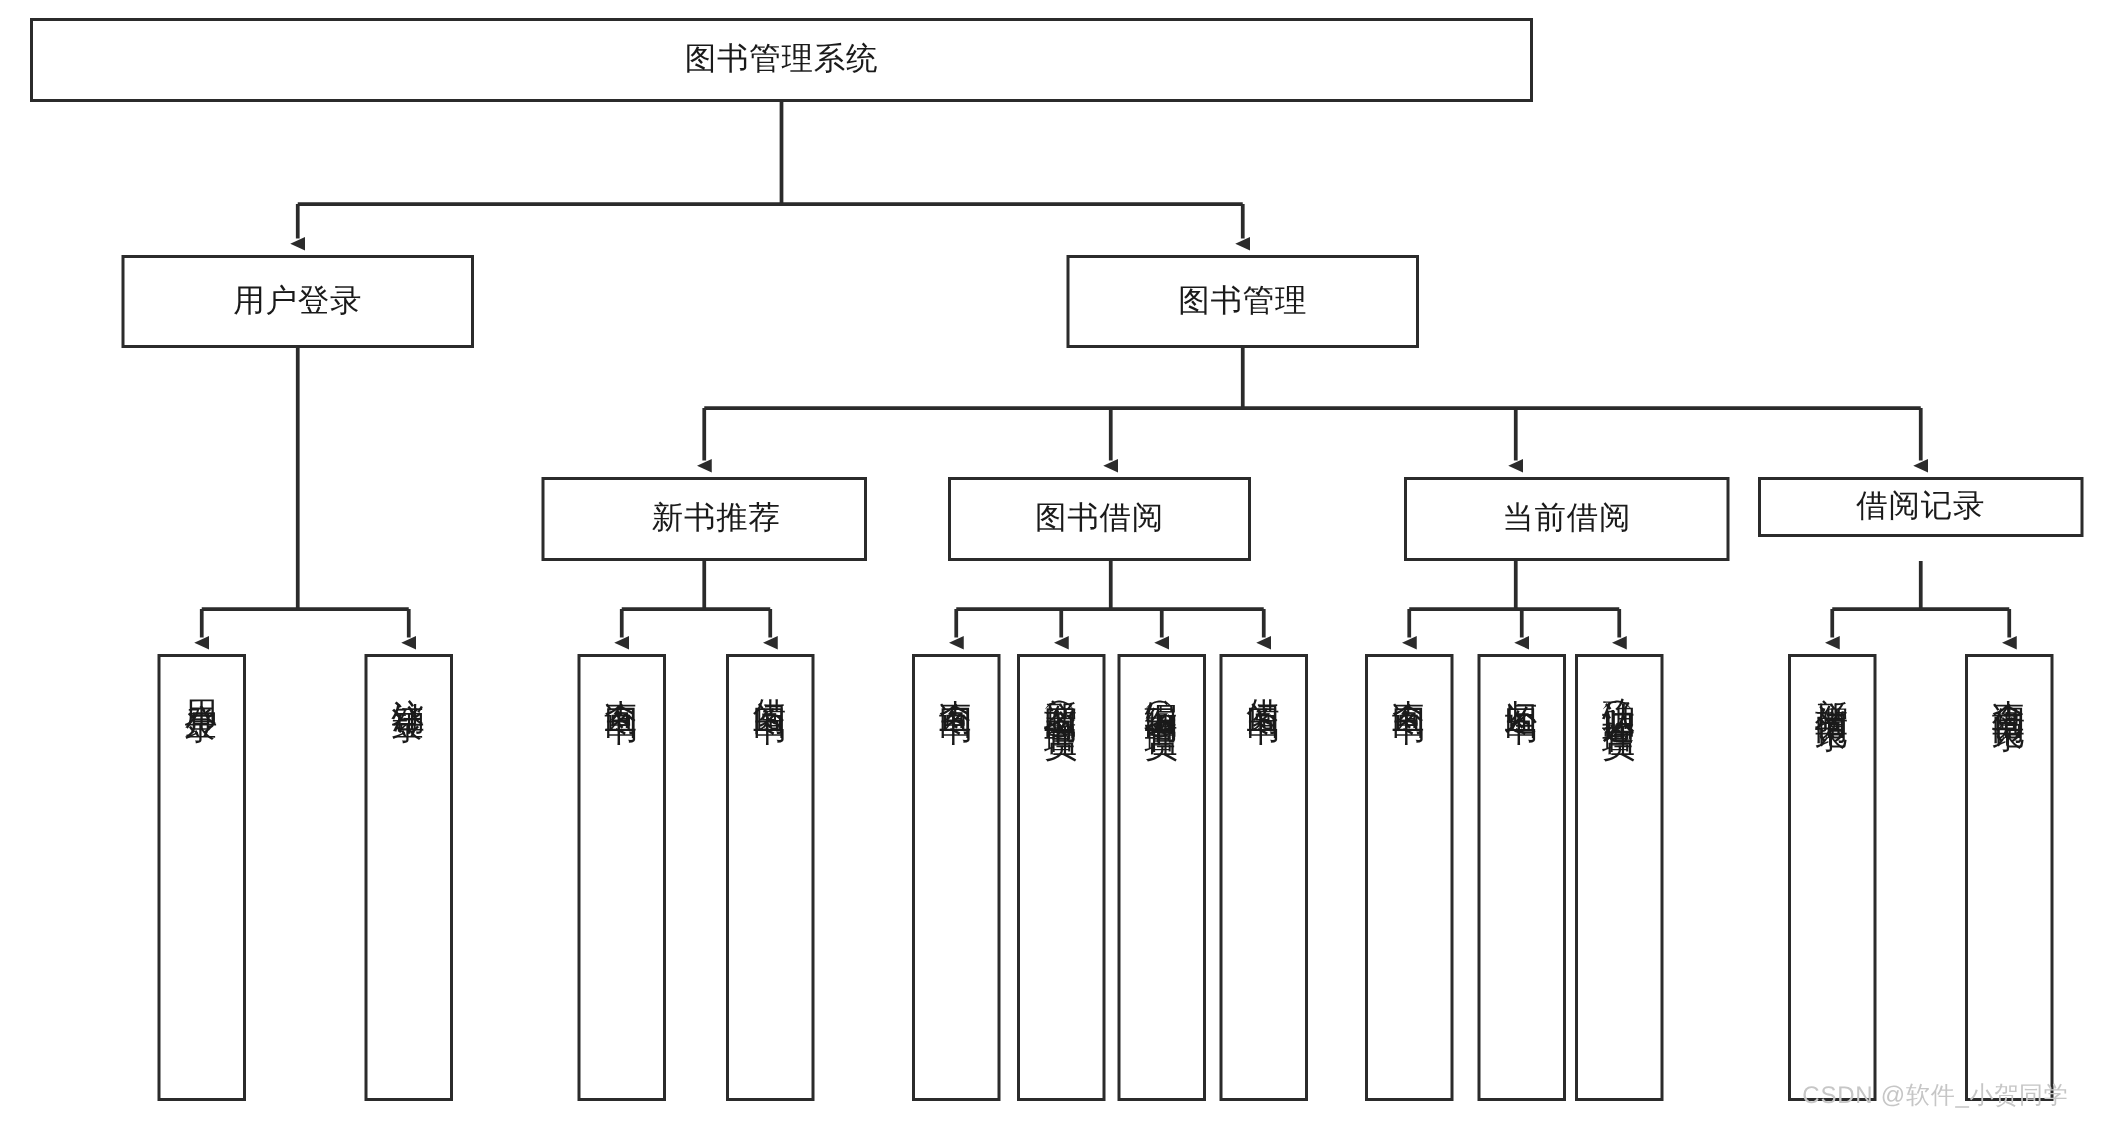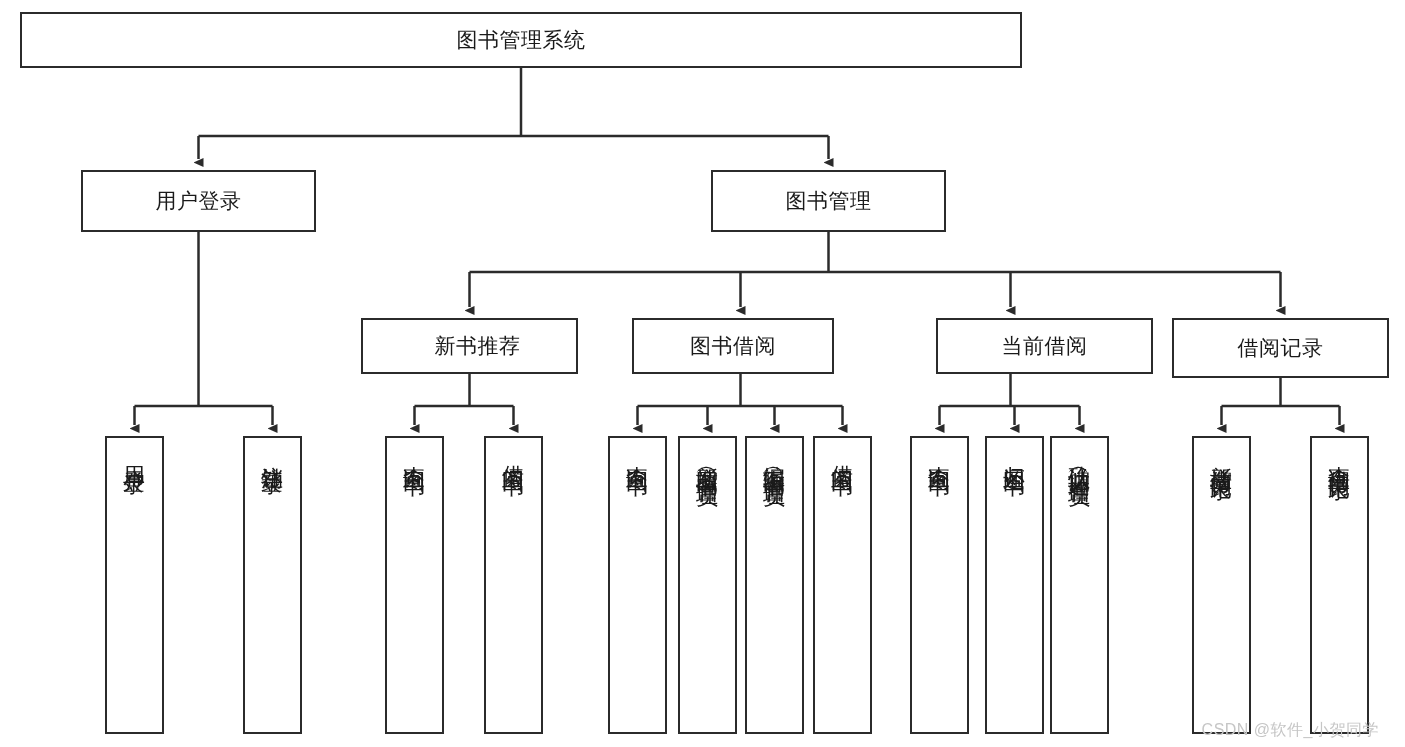--- a/index.html
+++ b/index.html
@@ -131,21 +131,21 @@
       </div>
       <div class="node h" style="left: 361px; top: 318px; width: 217px; height: 56px; padding-left: 16px;">
         <span class="node-label">新书推荐</span>
       </div>
       <div class="node h" style="left: 632px; top: 318px; width: 202px; height: 56px;">
         <span class="node-label">图书借阅</span>
       </div>
       <div class="node h" style="left: 902px; top: 318px; width: 217px; height: 56px; margin-left: 34px;">
         <span class="node-label">当前借阅</span>
       </div>
-      <div class="node h" style="left: 1172px; top: 318px; width: 217px; height: 60px;">
+      <div class="node h" style="left: 1172px; top: 318px; width: 217px; height: 40px;">
         <span class="node-label">借阅记录</span>
       </div>
       <div class="node v" style="left: 105px; top: 436px; width: 59px; height: 298px;">
         <span class="node-label">用户登录</span>
       </div>
       <div class="node v" style="left: 243px; top: 436px; width: 59px; height: 298px;">
         <span class="node-label">注销登录</span>
       </div>
       <div class="node v" style="left: 385px; top: 436px; width: 59px; height: 298px;">
         <span class="node-label">查询图书</span>

